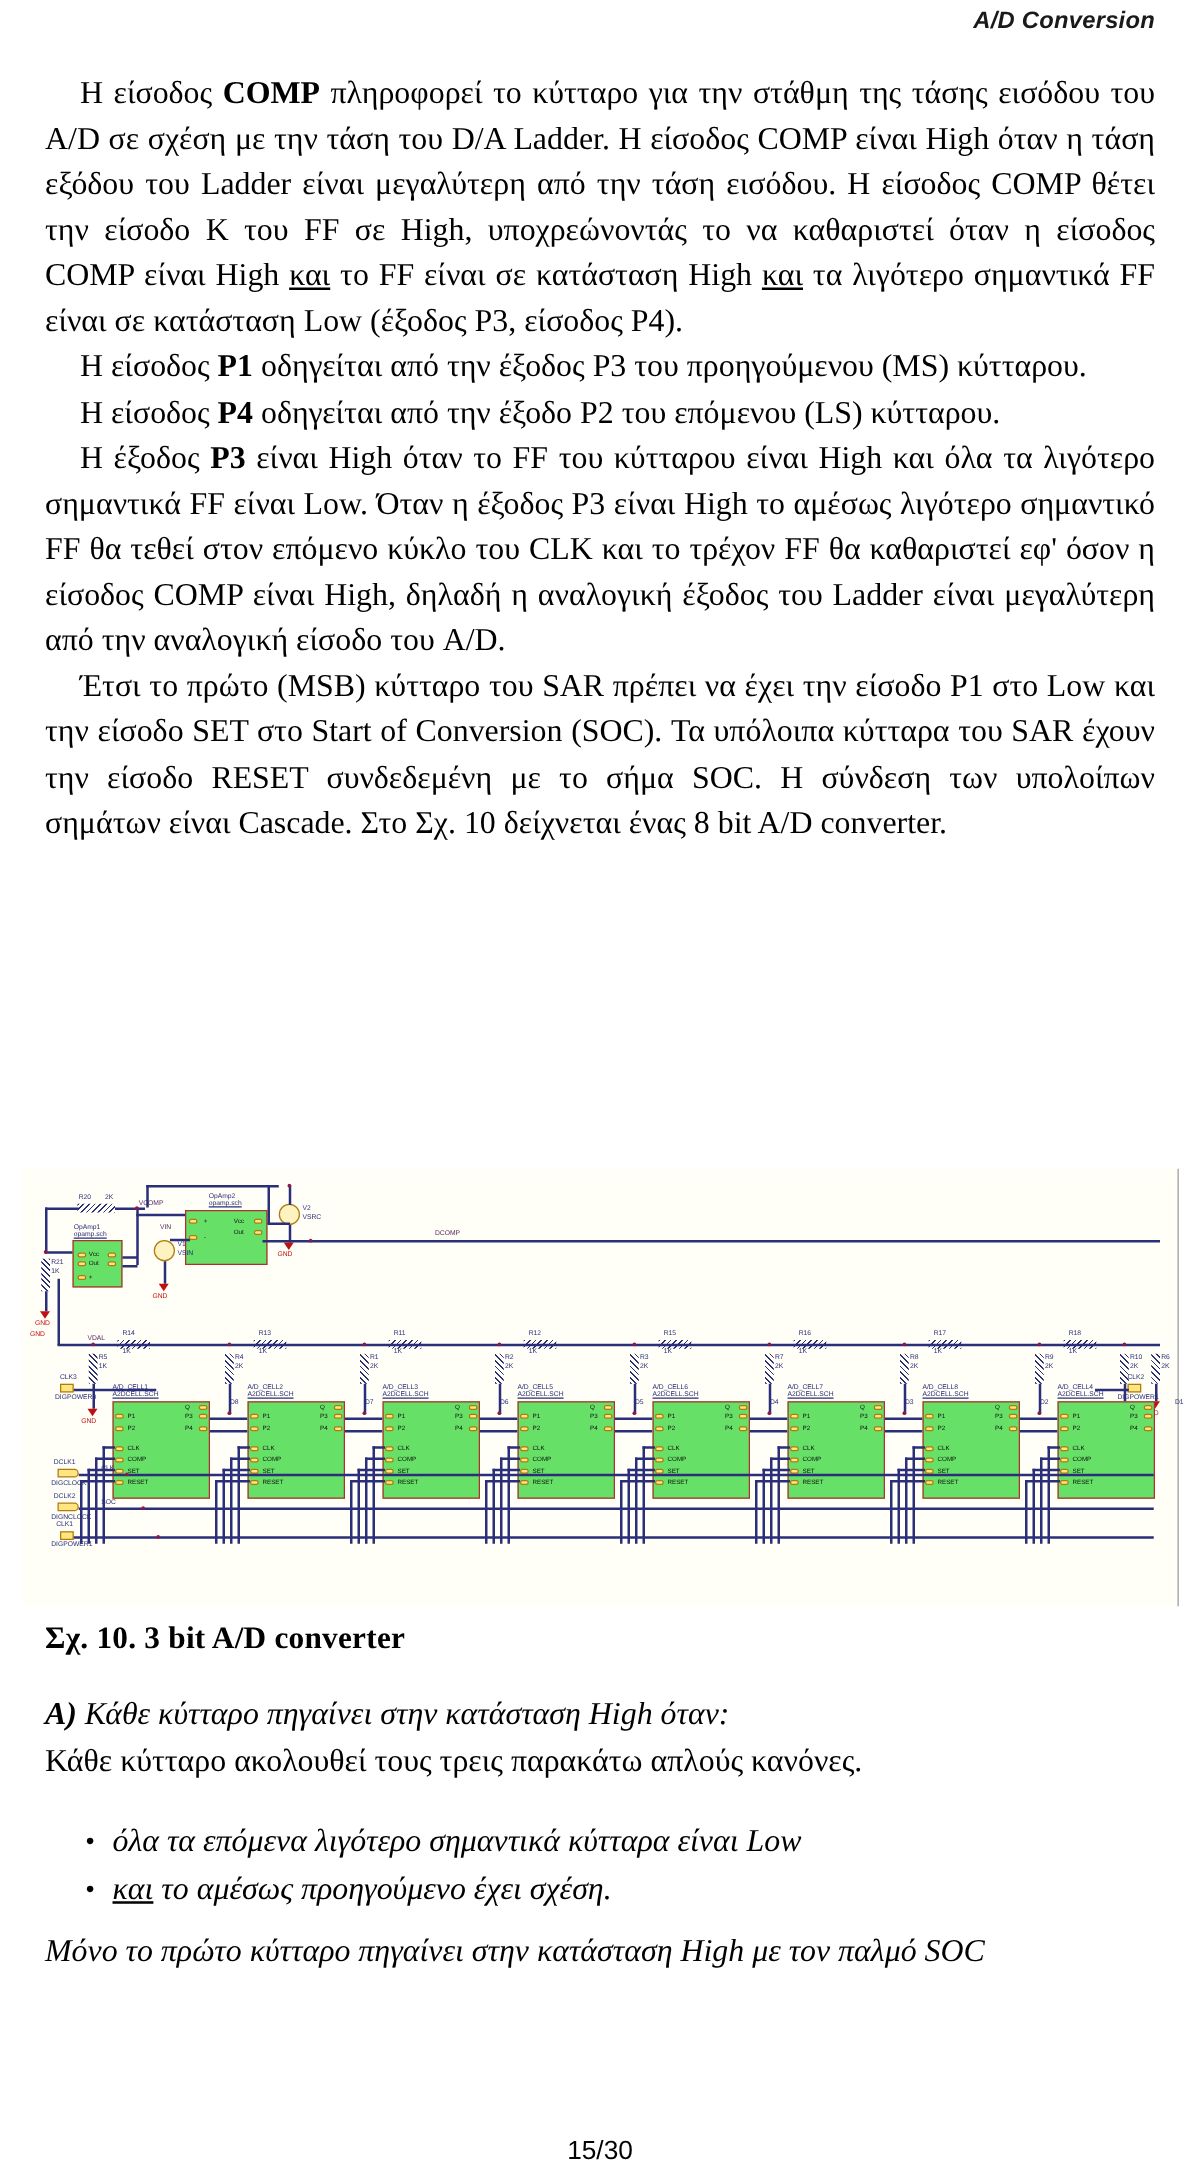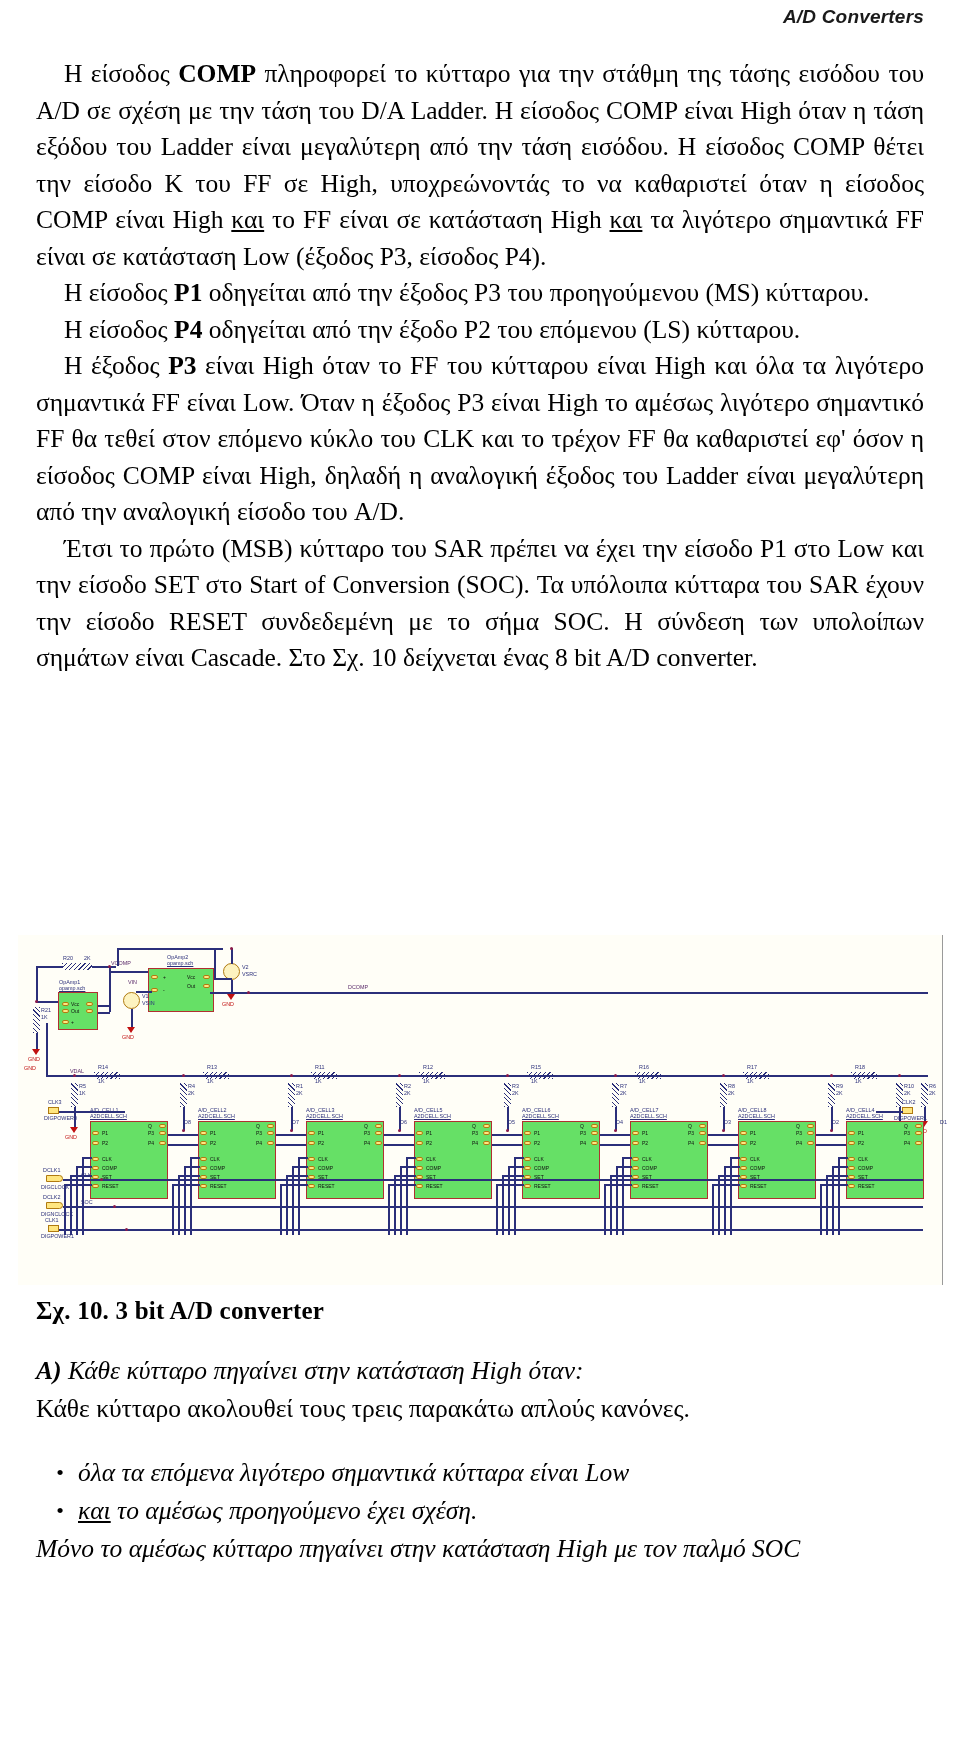--- a/index.html
+++ b/index.html
@@ -67,21 +67,21 @@
     left: 36px;
     top: 1352px;
     width: 888px;
     font-size: 25.5px;
     line-height: 38px;
   }
   .post-text p { margin: 0; }
   .rule-a { font-style: italic; font-weight: bold; }
   .rule-body { font-style: italic; }
   ul.rules {
-    margin: 0;
+    margin: 12px;
     padding-left: 42px;
     list-style: none;
   }
   ul.rules li {
     font-style: italic;
     position: relative;
     line-height: 38px;
   }
   ul.rules li::before {
     content: "\2022";
@@ -200,21 +200,21 @@
     border: .8px solid #b07a10;
     box-sizing: border-box;
     height: 7px;
   }
 </style>
 </head>
 <body>
 
 <div class="page">
 
-  <div class="running-head">A/D Converters</div>
+  <div class="running-head">A/D Conversion</div>
 
   <div class="body-text">
     <p id="para-1"><span>Η είσοδος </span><b class="bold">COMP</b><span> πληροφορεί το κύτταρο για την στάθμη της τάσης εισόδου του A/D σε σχέση με την τάση του D/A Ladder. Η είσοδος COMP είναι High όταν η τάση εξόδου του Ladder είναι μεγαλύτερη από την τάση εισόδου. Η είσοδος COMP θέτει την είσοδο K του FF σε High, υποχρεώνοντάς το να καθαριστεί όταν η είσοδος COMP είναι High </span><u class="ul">και</u><span> το FF είναι σε κατάσταση High </span><u class="ul">και</u><span> τα λιγότερο σημαντικά FF είναι σε κατάσταση Low (έξοδος P3, είσοδος P4).</span></p>
     <p id="para-2"><span>Η είσοδος </span><b class="bold">P1</b><span> οδηγείται από την έξοδος P3 του προηγούμενου (MS) κύτταρου.</span></p>
     <p id="para-3"><span>Η είσοδος </span><b class="bold">P4</b><span> οδηγείται από την έξοδο P2 του επόμενου (LS) κύτταρου.</span></p>
     <p id="para-4"><span>Η έξοδος </span><b class="bold">P3</b><span> είναι High όταν το FF του κύτταρου είναι High και όλα τα λιγότερο σημαντικά FF είναι Low. Όταν η έξοδος P3 είναι High το αμέσως λιγότερο σημαντικό FF θα τεθεί στον επόμενο κύκλο του CLK και το τρέχον FF θα καθαριστεί εφ' όσον η είσοδος COMP είναι High, δηλαδή η αναλογική έξοδος του Ladder είναι μεγαλύτερη από την αναλογική είσοδο του A/D.</span></p>
     <p id="para-5"><span>Έτσι το πρώτο (MSB) κύτταρο του SAR πρέπει να έχει την είσοδο P1 στο Low και την είσοδο SET στο Start of Conversion (SOC). Τα υπόλοιπα κύτταρα του SAR έχουν την είσοδο RESET συνδεδεμένη με το σήμα SOC. Η σύνδεση των υπολοίπων σημάτων είναι Cascade. Στο Σχ. 10 δείχνεται ένας 8 bit A/D converter.</span></p>
   </div>
 
   <div class="schematic">
@@ -695,17 +695,18 @@
   <div class="post-text">
     <p>
       <span class="rule-a">Α)</span>
       <span class="rule-body">Κάθε κύτταρο πηγαίνει στην κατάσταση High όταν:</span>
     </p>
     <p style="margin-bottom:26px;">Κάθε κύτταρο ακολουθεί τους τρεις παρακάτω απλούς κανόνες.</p>
     <ul class="rules">
       <li id="bullet-1"><span>όλα τα επόμενα λιγότερο σημαντικά κύτταρα είναι Low</span></li>
       <li id="bullet-2"><u>και</u><span> το αμέσως προηγούμενο έχει σχέση.</span></li>
     </ul>
-    <p class="closing" id="closing-text">Μόνο το αμέσως κύτταρο πηγαίνει στην κατάσταση High με τον παλμό SOC</p>
+    <p class="closing" id="closing-text">Μόνο το πρώτο κύτταρο πηγαίνει στην κατάσταση High με τον παλμό SOC</p>
   </div>
 
+  <div class="page-number">15/30</div>
 
 </div>
 
 </body></html>

